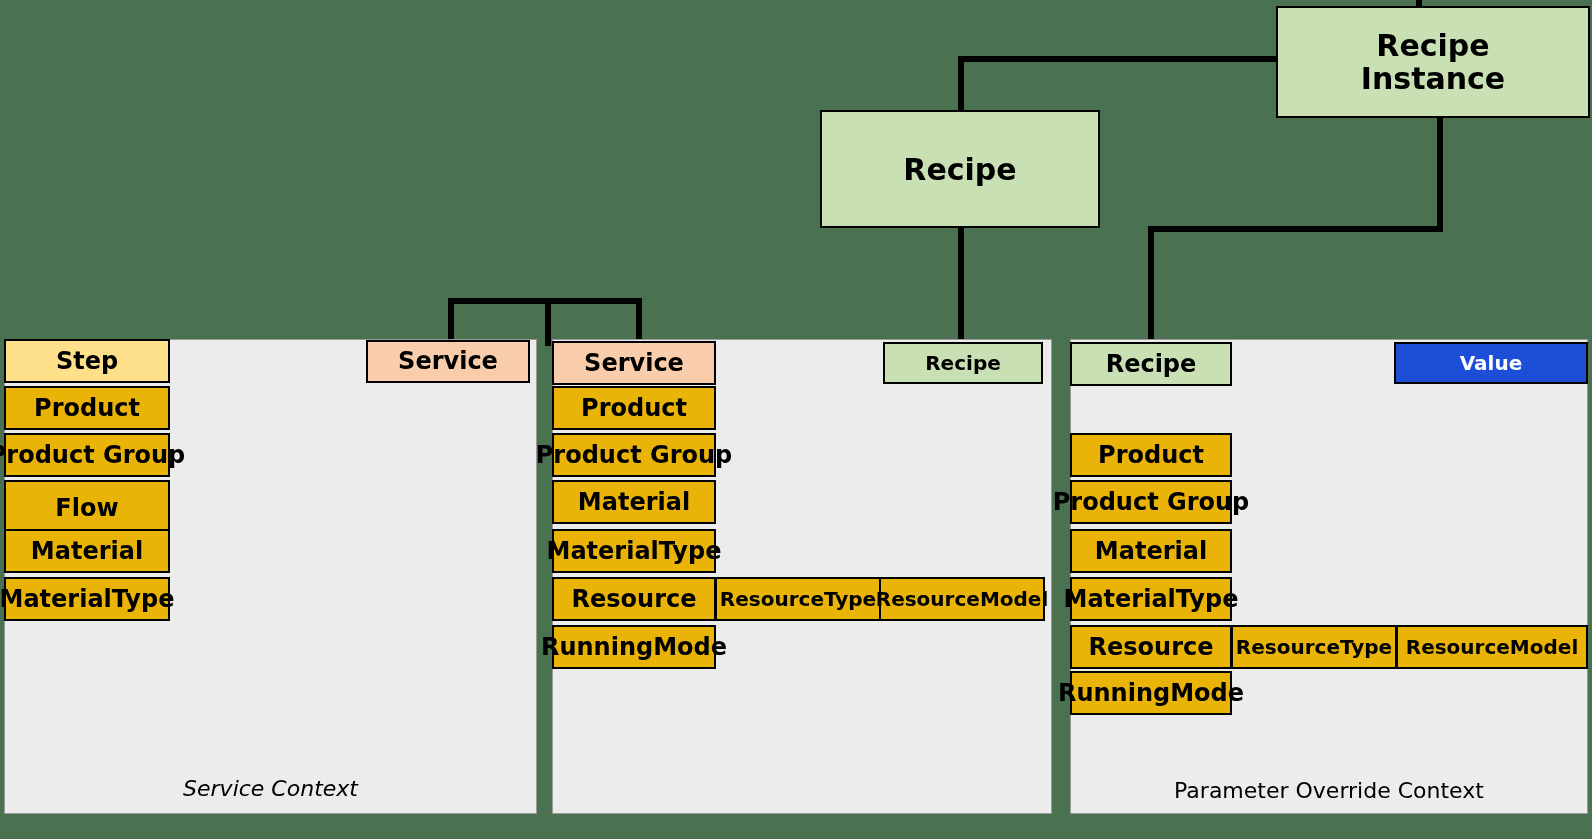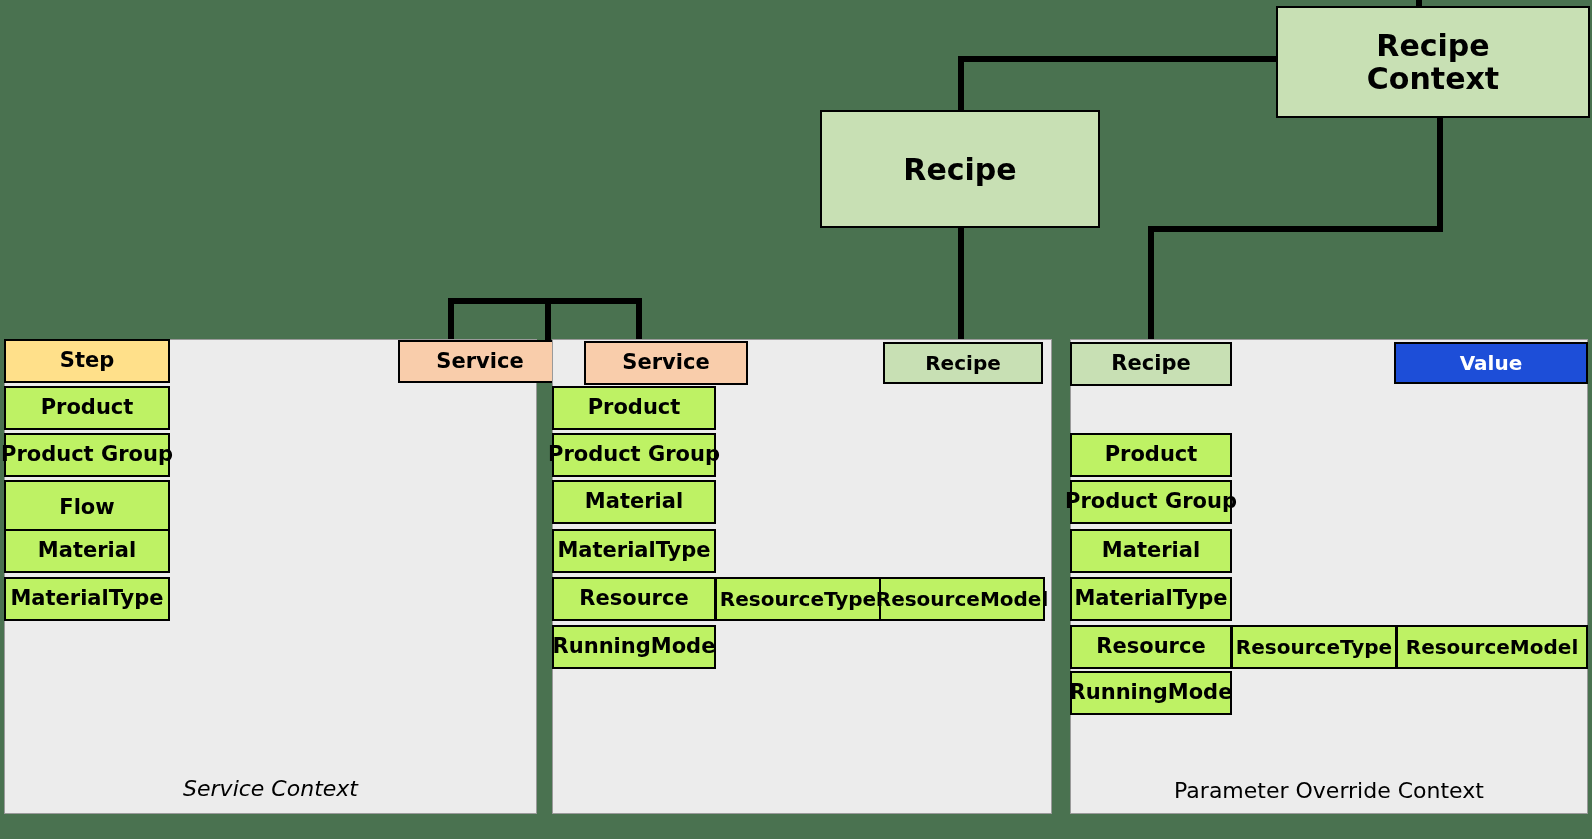--- a/index.html
+++ b/index.html
@@ -40,28 +40,28 @@
     display:flex;
     align-items:center;
     justify-content:center;
     font-weight:bold;
     color:#000;
     text-align:center;
     line-height:1.1;
     white-space:nowrap;
   }
   .n-green{background:#c8e0b4;}
-  .n-blue{background:#bef264;}
+  .n-blue{background:#eab308;}
   .n-yellow{background:#ffe08a;}
-  .n-peach{background:#f9cdab;margin-left:32px;}
+  .n-peach{background:#f9cdab;}
   .n-param{background:#b2c4e4;}
   .n-dark{background:#1d4ed8;color:#fff;}
 
   .big{font-size:30px;}
-  .row{font-size:21px;}
+  .row{font-size:24px;}
   .rowsm{font-size:20px;}
 </style>
 </head>
 <body>
 
 <div id="stage">
 
   <div class="line" style="left:1416px;top:0px;width:6px;height:62px;"></div>
   <div class="line" style="left:958px;top:56px;width:462px;height:6px;"></div>
   <div class="line" style="left:958px;top:56px;width:6px;height:58px;"></div>
@@ -72,21 +72,21 @@
 
   <div class="line" style="left:958px;top:224px;width:6px;height:122px;"></div>
 
   <div class="line" style="left:545px;top:302px;width:6px;height:44px;"></div>
   <div class="line" style="left:448px;top:298px;width:194px;height:6px;"></div>
   <div class="line" style="left:448px;top:298px;width:6px;height:48px;"></div>
   <div class="line" style="left:636px;top:298px;width:6px;height:48px;"></div>
 
   <div class="node n-green big" style="left:1276px;top:6px;width:314px;height:112px;flex-direction:column;">
     <span>Recipe</span>
-    <span>Context</span>
+    <span>Instance</span>
   </div>
 
   <div class="node n-green big" style="left:820px;top:110px;width:280px;height:118px;">
     <span>Recipe</span>
   </div>
 
   <div class="panel" style="left:4px;top:339px;width:533px;height:475px;"></div>
 
   <div class="node n-yellow row" style="left:4px;top:339px;width:166px;height:44px;">
     <span>Step</span>

